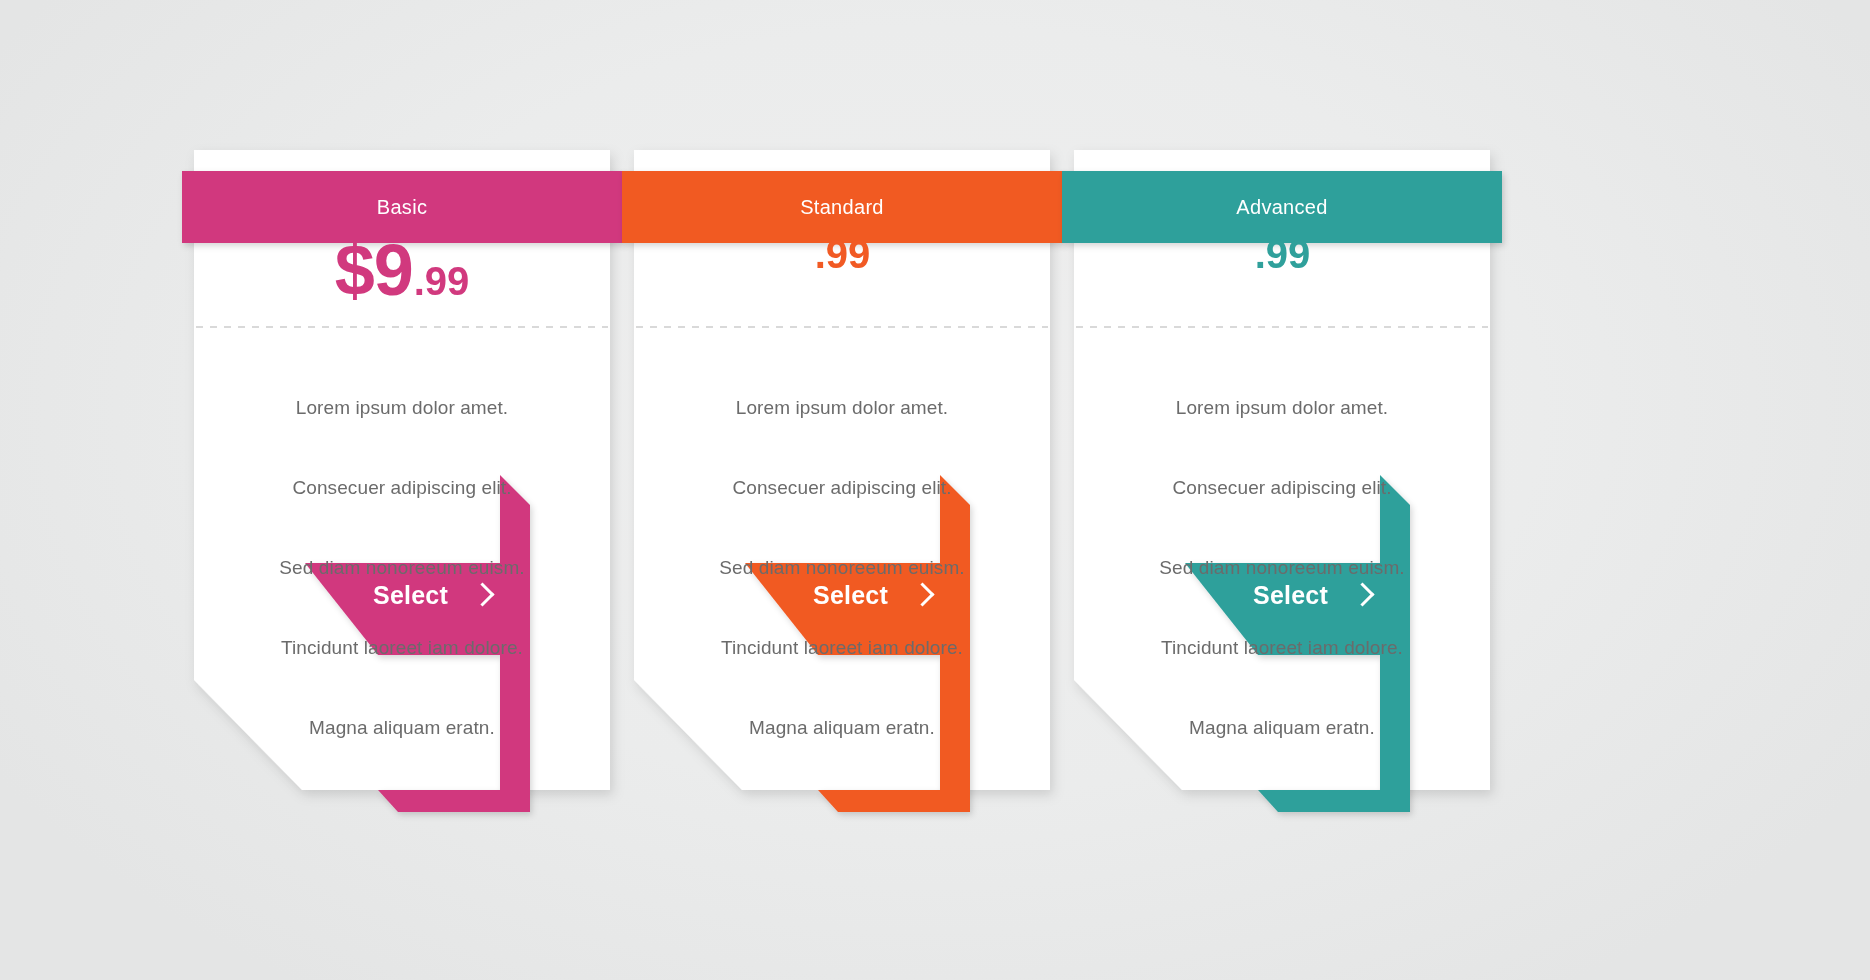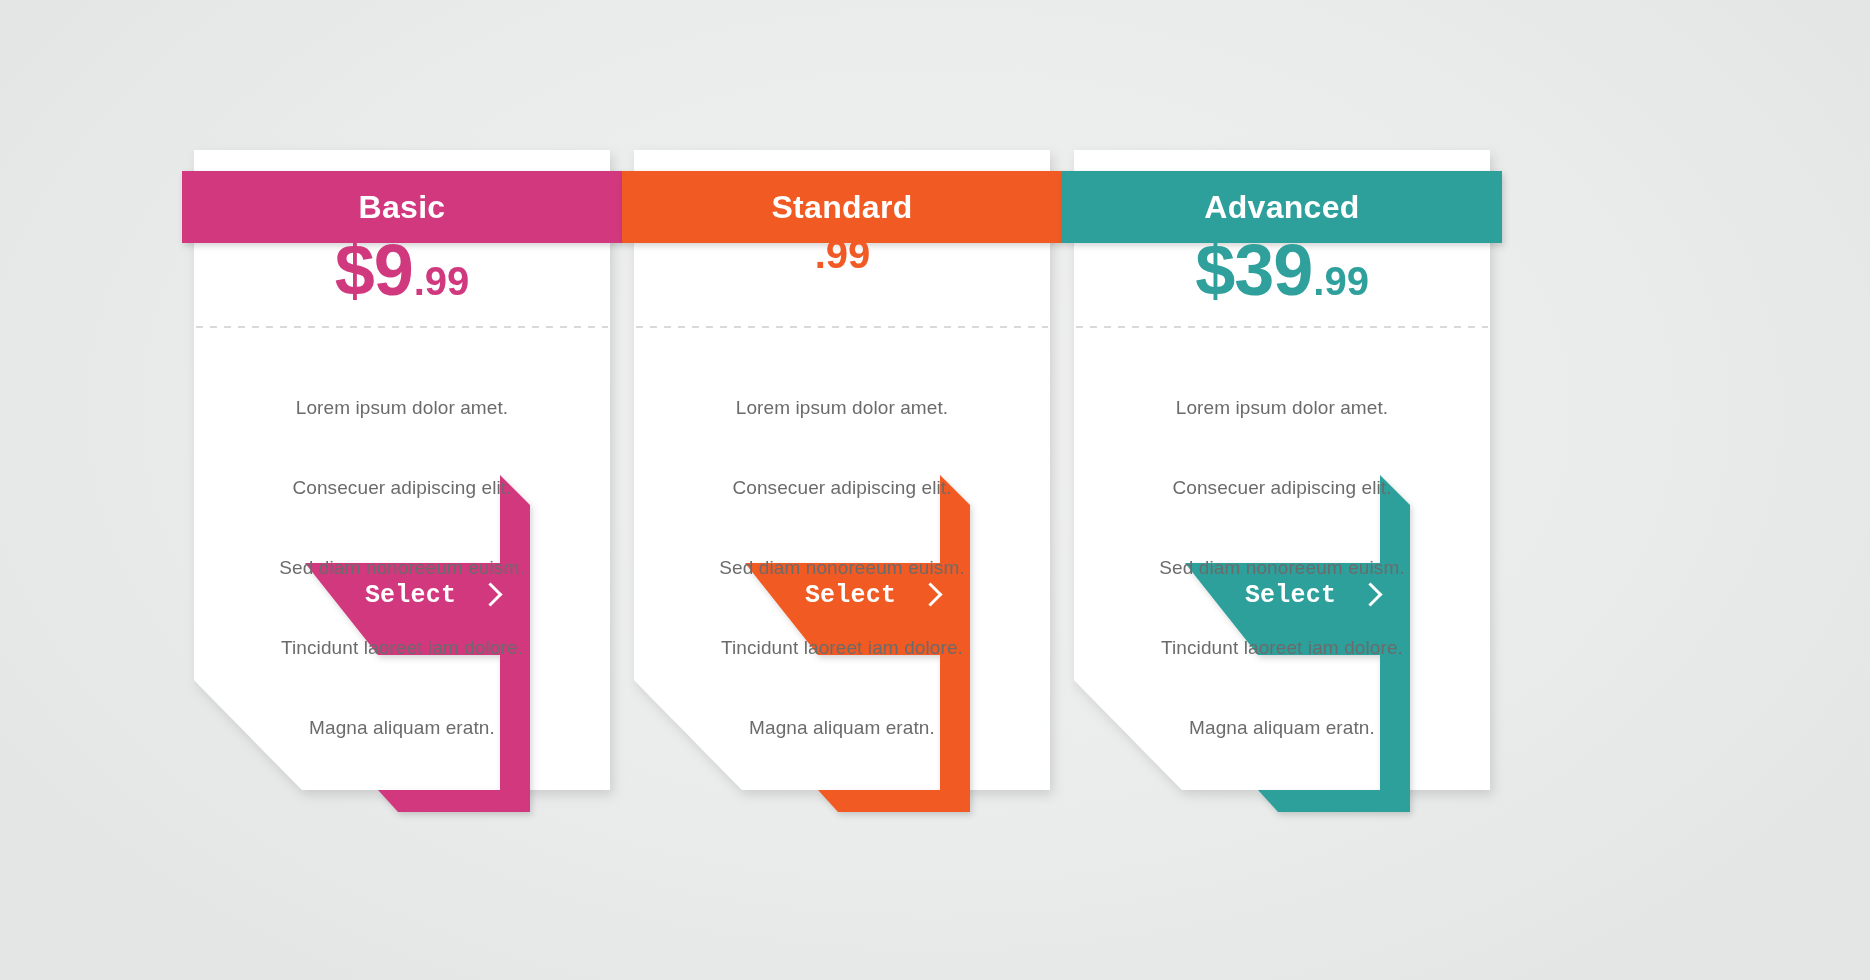--- a/index.html
+++ b/index.html
@@ -41,22 +41,22 @@
   
   .plan-name {
     position: absolute;
     left: 0;
     top: 21px;
     width: 440px;
     height: 72px;
     line-height: 72px;
     text-align: center;
     color: #ffffff;
-    font-size: 32px;
-    font-weight: bold;
+    font-size: 20px;
+    font-weight: normal;
     letter-spacing: 0.3px;
   }
 
   .price-row {
     position: absolute;
     left: 0;
     top: 84px;
     width: 440px;
     height: 92px;
     display: flex;
@@ -99,21 +99,20 @@
     top: 425px;
     display: flex;
     align-items: center;
     justify-content: center;
     gap: 26px;
     color: #ffffff;
     font-size: 25px;
     font-weight: bold;
     letter-spacing: 0.2px;
     pointer-events: none;
-    font-family: Liberation Mono, monospace;
   }
   .chev {
     display: block;
     width: 14px;
     height: 14px;
     border-right: 3px solid #fff;
     border-top: 3px solid #fff;
     transform: rotate(45deg);
     margin-bottom: 2px;
   }
@@ -269,21 +268,20 @@
       <path d="M 318 325 L 348 355 L 348 662 L 318 662 Z" fill="#2fa09b"></path>
       <path d="M 123 413 L 348 413 L 348 505 L 196 505 Z" fill="#2fa09b"></path>
       <path d="M 196 640 L 348 640 L 348 662 L 216 662 Z" fill="#2fa09b"></path>
       <path d="M 318 505 L 348 505 L 348 640 L 318 640 Z" fill="#2fa09b"></path>
     </g>
   </svg>
 
   <div class="plan-name">Advanced</div>
 
   <div class="price-row">
-    <span class="price-main" style="color: rgb(47, 160, 155);">$39</span>
     <span class="price-cents" style="color: rgb(47, 160, 155);">.99</span>
   </div>
 
   <div class="features">
           <div class="feature">Lorem ipsum dolor amet.</div>
           <div class="feature">Consecuer adipiscing elit.</div>
           <div class="feature">Sed diam nonoreeum euism.</div>
           <div class="feature">Tincidunt laoreet iam dolore.</div>
           <div class="feature">Magna aliquam eratn.</div>
         </div>

